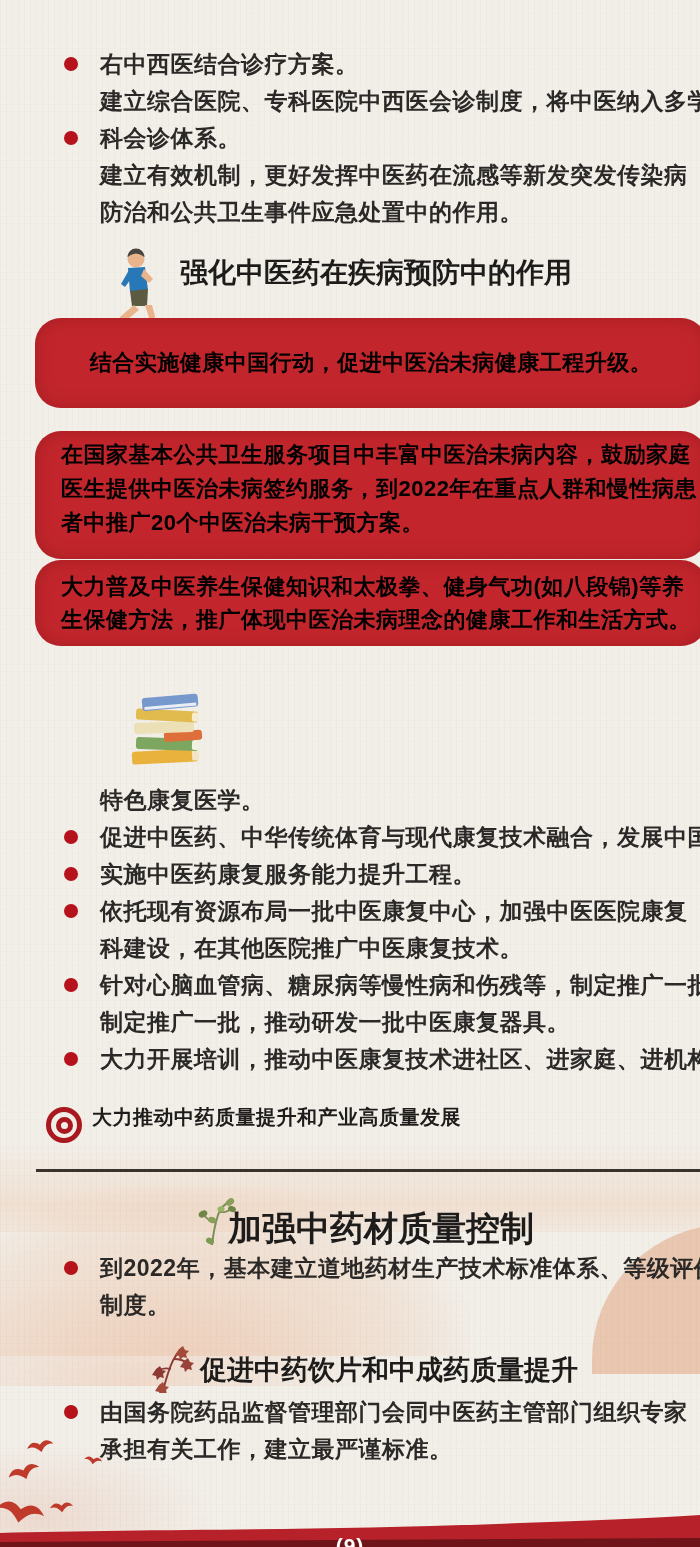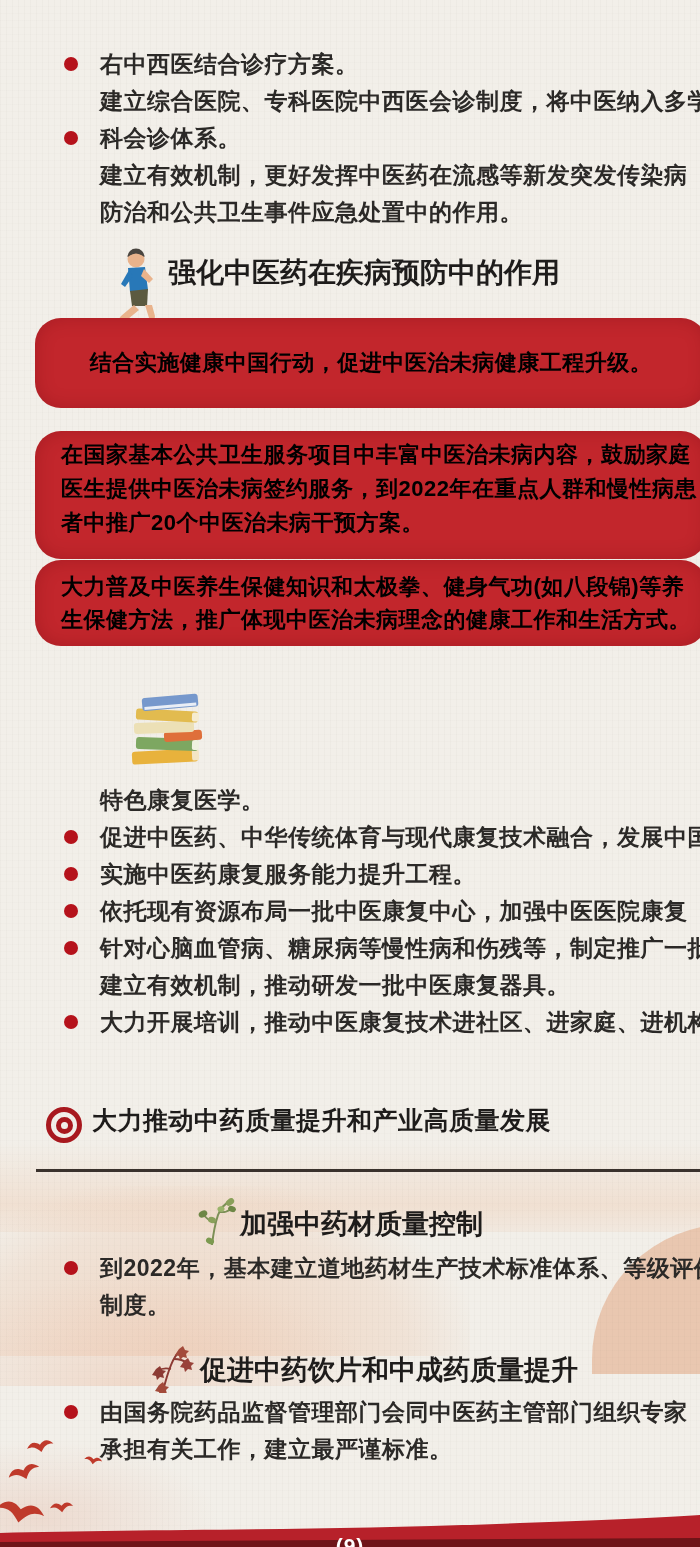--- a/index.html
+++ b/index.html
@@ -36,21 +36,21 @@
   
   .redbox{
     left:35px;width:672px;background:#c2262c;border-radius:26px;color:#000000;
     font-weight:700;font-size:22px;letter-spacing:.5px;box-sizing:border-box;
     box-shadow:inset 0 0 18px rgba(90,8,10,.25);
   }
   .redbox .bline{white-space:nowrap;}
 
   
   .h-title{font-weight:700;color:#1e1c1b;white-space:nowrap;}
-  .big-title{font-size:25px;letter-spacing:.5px;}
+  .big-title{font-size:20px;letter-spacing:.5px;}
   .rule{background:#3a322d;height:3px;}
 
   
   .bullseye{width:36px;height:36px;border:5px solid #a8181e;border-radius:50%;
     box-sizing:border-box;display:flex;align-items:center;justify-content:center;}
   .bullseye .inner{width:17px;height:17px;border:5px solid #a8181e;border-radius:50%;box-sizing:border-box;}
 
   
   .band{left:0;top:1497px;width:700px;height:50px;z-index:3;}
   .page-num{left:0;top:1534px;width:700px;text-align:center;color:#fff;
@@ -82,21 +82,21 @@
       <path d="M25 22 L42 21 L45 44 L27 46 Z" fill="#2878b8"></path>
       <path d="M26 24 L18 38 L22 41 L30 30 Z" fill="#2878b8"></path>
       <path d="M41 23 L50 33 L46 37 L38 30 Z" fill="#e9b38c"></path>
       <path d="M27 45 L45 43 L44 60 L29 60 Z" fill="#5c5a40"></path>
       <path d="M31 59 L18 70 L10 81 L15 84 L25 73 L36 64 Z" fill="#e9b38c"></path>
       <path d="M42 59 L46 72 L44 84 L50 85 L52 70 L49 59 Z" fill="#e9b38c"></path>
       <path d="M7 79 L17 80 L16 86 L5 85 Z" fill="#b43228"></path>
       <path d="M43 83 L53 82 L54 89 L43 89 Z" fill="#b43228"></path>
     </svg>
   </div>
-  <div class="layer h-title" style="left:168px;top:254px;font-size:28px;">强化中医药在疾病预防中的作用</div>
+  <div class="layer h-title" style="left:180px;top:254px;font-size:28px;">强化中医药在疾病预防中的作用</div>
 
   <div class="layer redbox" style="top:318px;height:90px;display:flex;align-items:center;justify-content:center;">
     <div class="bline">结合实施健康中国行动，促进中医治未病健康工程升级。</div>
   </div>
 
   <div class="layer redbox" style="top:431px;height:128px;padding:7px 26px;line-height:34px;">
     <div class="bline">在国家基本公共卫生服务项目中丰富中医治未病内容，鼓励家庭</div>
     <div class="bline">医生提供中医治未病签约服务，到2022年在重点人群和慢性病患</div>
     <div class="bline">者中推广20个中医治未病干预方案。</div>
   </div>
@@ -131,22 +131,23 @@
           <rect x="18" y="15" width="52" height="3" fill="#e9eef6"></rect>
         </g>
     </svg>
   </div>
 
   <div class="layer rows" style="left:62px;top:782px;">
     <div class="row"><span>特色康复医学。</span></div>
     <div class="row"><span class="dot"></span><span>促进中医药、中华传统体育与现代康复技术融合，发展中国</span></div>
     <div class="row"><span class="dot"></span><span>实施中医药康复服务能力提升工程。</span></div>
     <div class="row"><span class="dot"></span><span>依托现有资源布局一批中医康复中心，加强中医医院康复</span></div>
+    <div class="row"><span>科建设，在其他医院推广中医康复技术。</span></div>
     <div class="row"><span class="dot"></span><span>针对心脑血管病、糖尿病等慢性病和伤残等，制定推广一批</span></div>
-    <div class="row"><span>建立有效机制，推动研发一批中医康复器具。</span></div>
+    <div class="row"><span>制定推广一批，推动研发一批中医康复器具。</span></div>
     <div class="row"><span class="dot"></span><span>大力开展培训，推动中医康复技术进社区、进家庭、进机构。</span></div>
   </div>
 
   <div class="layer bullseye" style="left:46px;top:1107px;">
       <div class="inner"></div>
     </div>
   <div class="layer h-title big-title" style="left:92px;top:1104px;">大力推动中药质量提升和产业高质量发展</div>
   <div class="layer rule" style="left:36px;top:1169px;width:664px;"></div>
 
   <div class="layer" style="left:192px;top:1197px;width:44px;height:50px;">
@@ -155,21 +156,21 @@
       <path d="M24 26 Q16 24 12 18" stroke="#7c8f56" stroke-width="1.8" fill="none"></path>
       <path d="M27 15 Q34 16 39 12" stroke="#7c8f56" stroke-width="1.8" fill="none"></path>
       <ellipse cx="11" cy="17" rx="4.5" ry="3.2" fill="#6e8746" transform="rotate(-25 11 17)"></ellipse>
       <ellipse cx="20" cy="23" rx="4" ry="3" fill="#8aa05a" transform="rotate(15 20 23)"></ellipse>
       <ellipse cx="38" cy="5" rx="4.5" ry="3.2" fill="#8aa05a" transform="rotate(-35 38 5)"></ellipse>
       <ellipse cx="40" cy="12" rx="4" ry="3" fill="#6e8746" transform="rotate(20 40 12)"></ellipse>
       <ellipse cx="29" cy="12" rx="3.6" ry="2.8" fill="#9ab36a" transform="rotate(-10 29 12)"></ellipse>
       <ellipse cx="18" cy="44" rx="4.2" ry="3" fill="#7c9a50" transform="rotate(25 18 44)"></ellipse>
     </svg>
   </div>
-  <div class="layer h-title" style="left:240px;top:1206px;font-size:27px;">加强中药材质量控制</div>
+  <div class="layer h-title" style="left:228px;top:1206px;font-size:34px;">加强中药材质量控制</div>
 
   <div class="layer rows" style="left:62px;top:1250px;">
     <div class="row"><span class="dot"></span><span>到2022年，基本建立道地药材生产技术标准体系、等级评价</span></div>
     <div class="row"><span>制度。</span></div>
   </div>
 
   <div class="layer" style="left:149px;top:1345px;width:46px;height:48px;">
     <svg width="46" height="48" viewBox="0 0 46 48">
       <path d="M14 46 Q18 30 22 20 Q26 10 32 5" stroke="#8c3a33" stroke-width="2" fill="none"></path>
       <path d="M22 24 Q14 22 9 26" stroke="#8c3a33" stroke-width="1.8" fill="none"></path>

